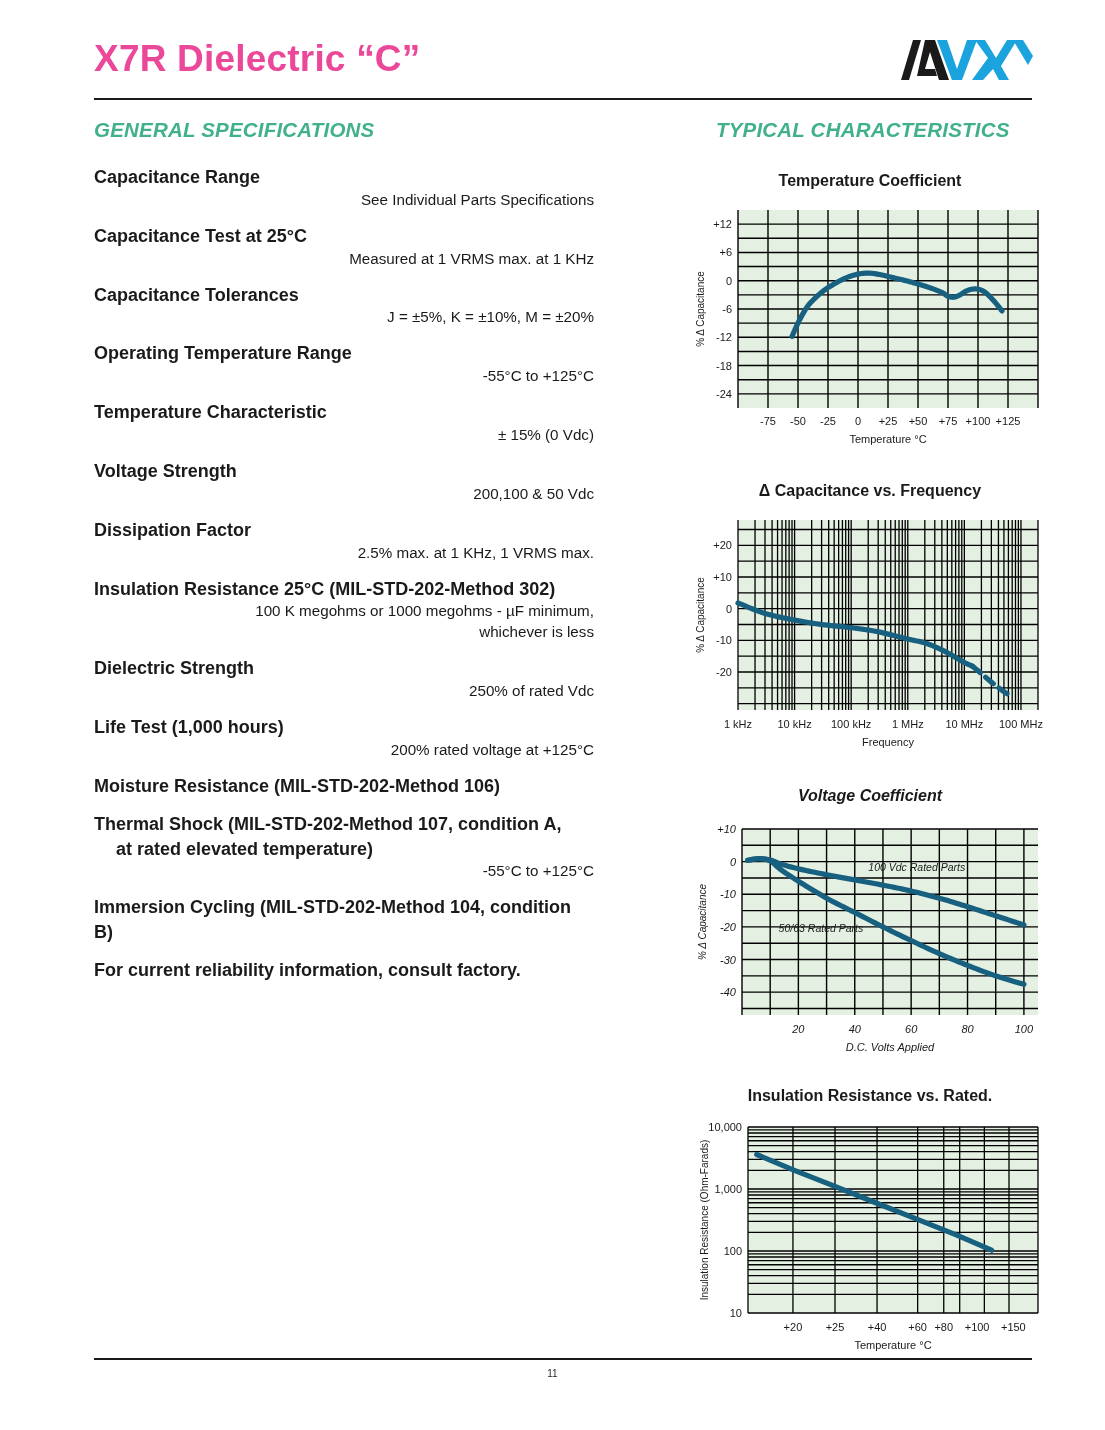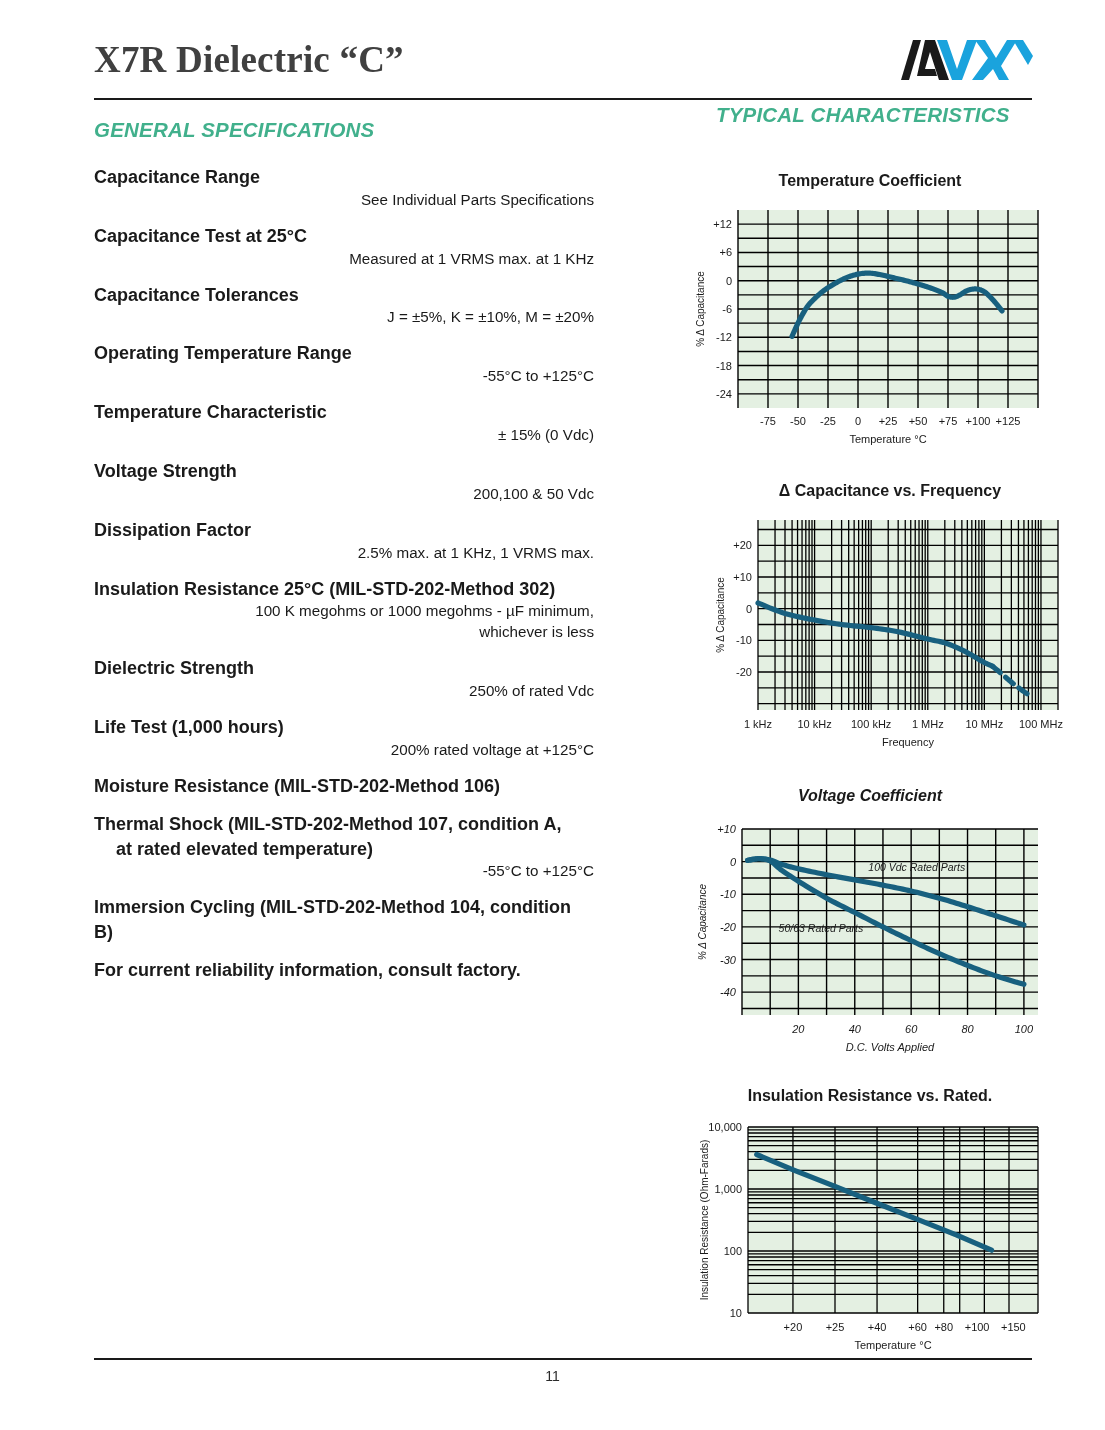--- a/index.html
+++ b/index.html
@@ -18,24 +18,24 @@
   .page {
     position: absolute;
     inset: 0;
   }
 
   
   #page-title {
     position: absolute;
     left: 94px;
     top: 38px;
-    font-family: Liberation Serif, serif;
+    font-family: Liberation Sans, sans-serif;
     font-weight: bold;
     font-size: 37px;
-    color: #404040;
+    color: #ec4899;
     letter-spacing: 0.2px;
     white-space: nowrap;
   }
   #avx-logo {
     position: absolute;
     right: 70px;
     top: 36px;
     width: 140px;
     height: 52px;
   }
@@ -50,21 +50,21 @@
   .section-heading {
     position: absolute;
     font-size: 20.5px;
     font-weight: bold;
     font-style: italic;
     color: #41b08c;
     letter-spacing: 0.2px;
     white-space: nowrap;
   }
   #heading-general { left: 94px; top: 118px; }
-  #heading-typical { left: 716px; top: 103px; }
+  #heading-typical { left: 716px; top: 118px; }
 
   
   #spec-list {
     position: absolute;
     left: 94px;
     top: 165px;
     width: 500px;
   }
   .spec-block { margin-bottom: 13px; }
   .spec-term {
@@ -92,40 +92,40 @@
     text-align: center;
     font-size: 16px;
     font-weight: bold;
     color: #1a1a1a;
     margin-bottom: 10px;
     white-space: nowrap;
   }
   .chart-svg { display: block; }
 
   #chart-temp-coefficient { left: 690px; top: 172px; }
-  #chart-cap-frequency    { left: 690px; top: 482px; margin-left: 20px; }
+  #chart-cap-frequency    { left: 690px; top: 482px; }
   #chart-voltage-coefficient { left: 690px; top: 787px; font-style: italic; }
   #chart-insulation-resistance { left: 690px; top: 1087px; }
 
   
   #footer-rule {
     position: absolute;
     left: 94px;
     top: 1358px;
     width: 938px;
     height: 2px;
     background: #1a1a1a;
   }
   #page-number {
     position: absolute;
     left: 0;
     top: 1368px;
     width: 1105px;
     text-align: center;
-    font-size: 14px;
+    font-size: 10px;
     color: #2a2a2a;
   }
 
   .axis-text { font-family: "Liberation Sans", sans-serif; fill: #1a1a1a; }
 </style>
 </head>
 <body>
 
 <div class="page">
 

